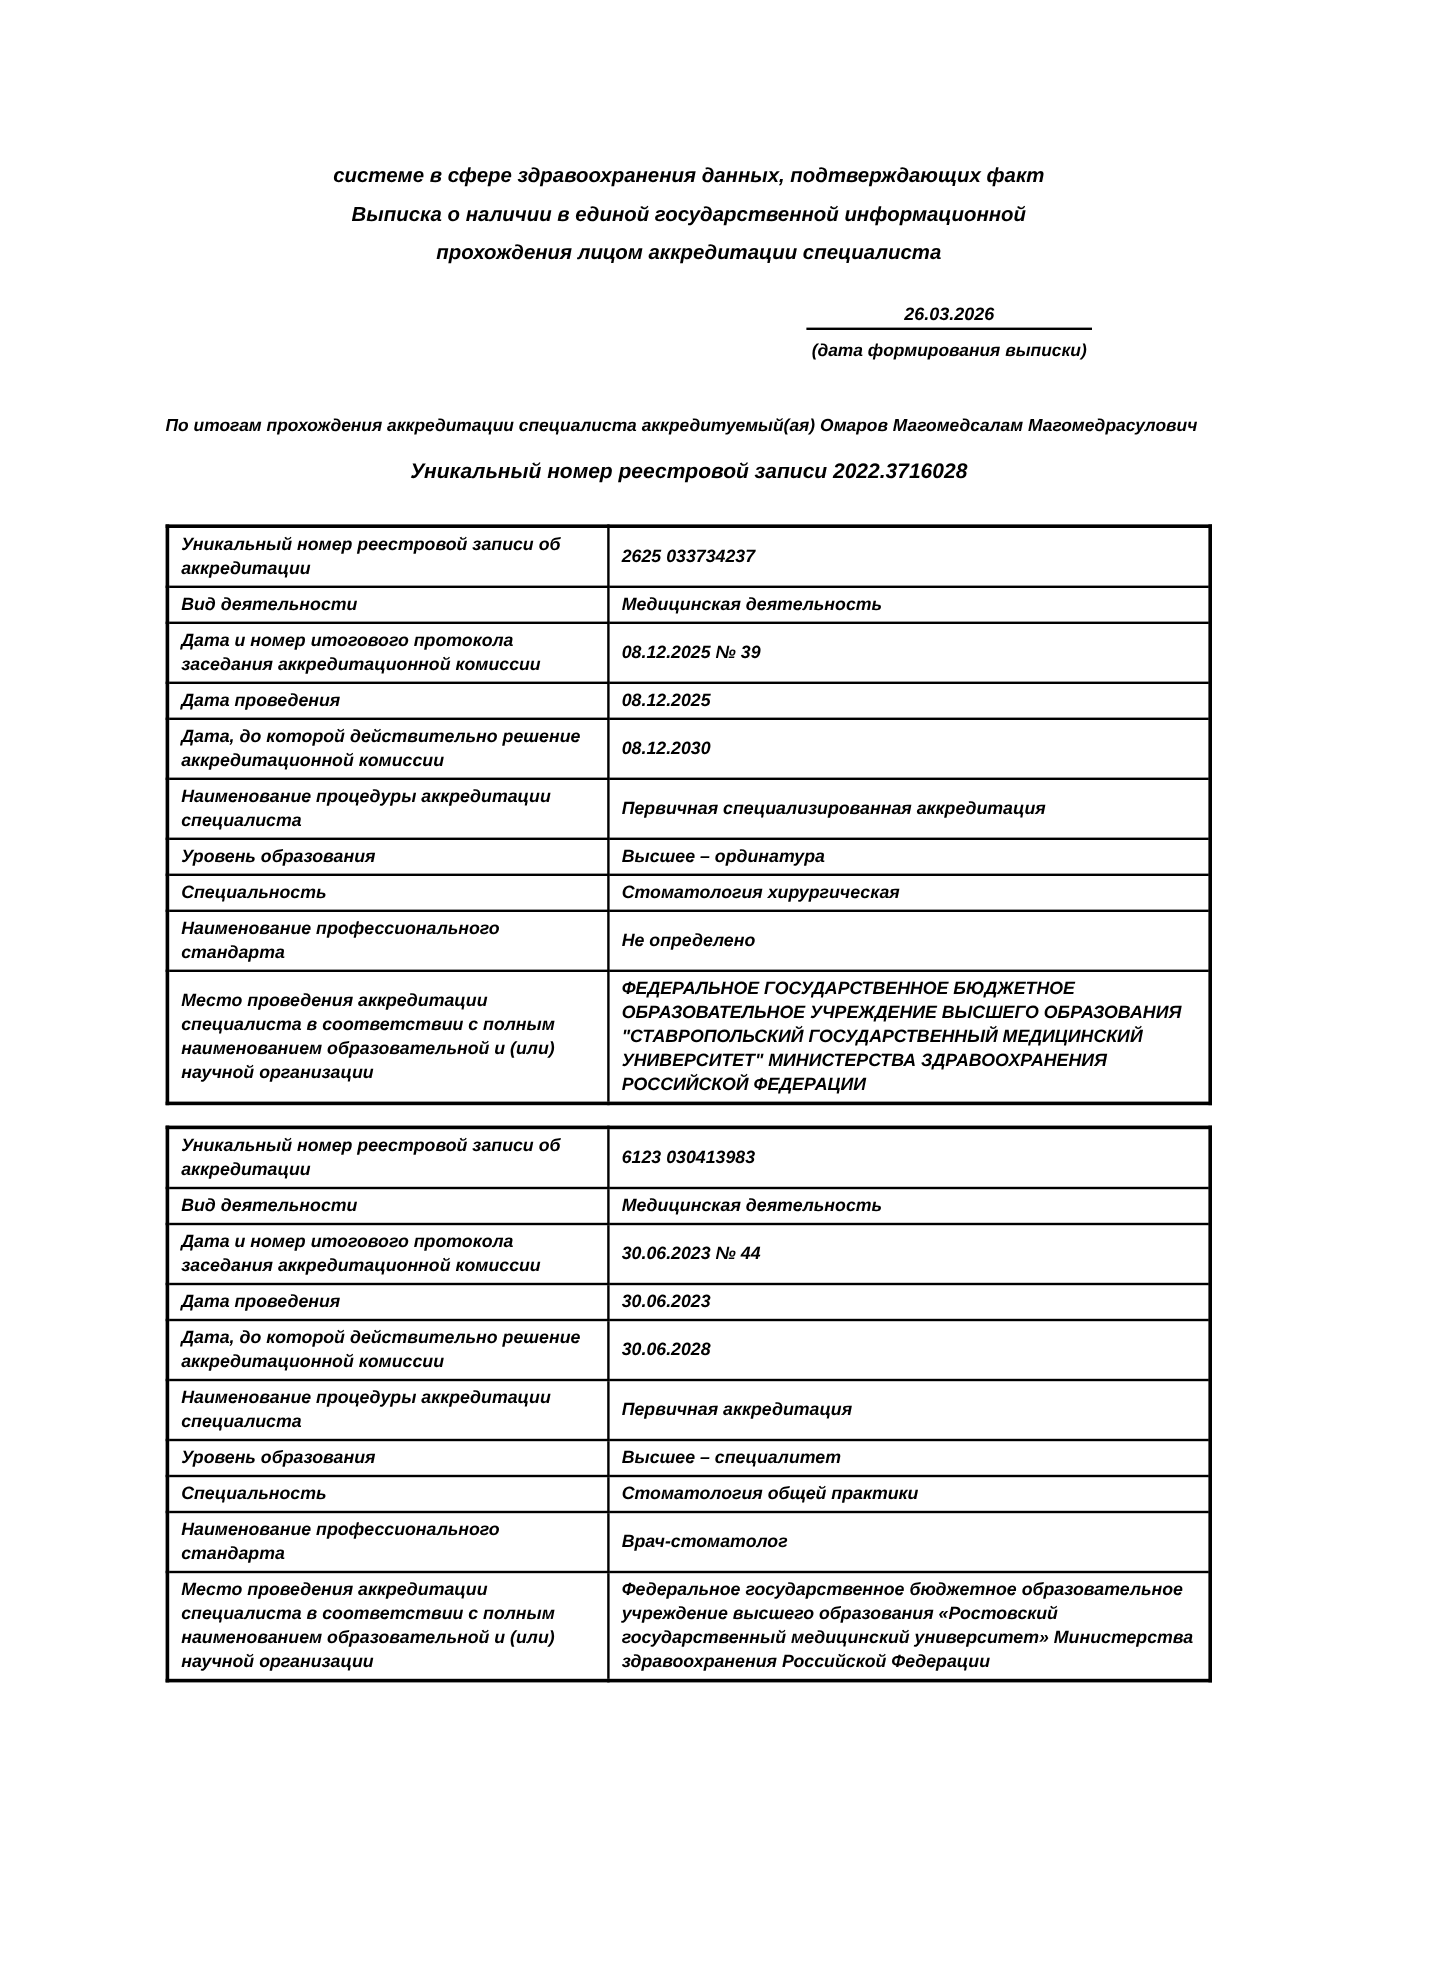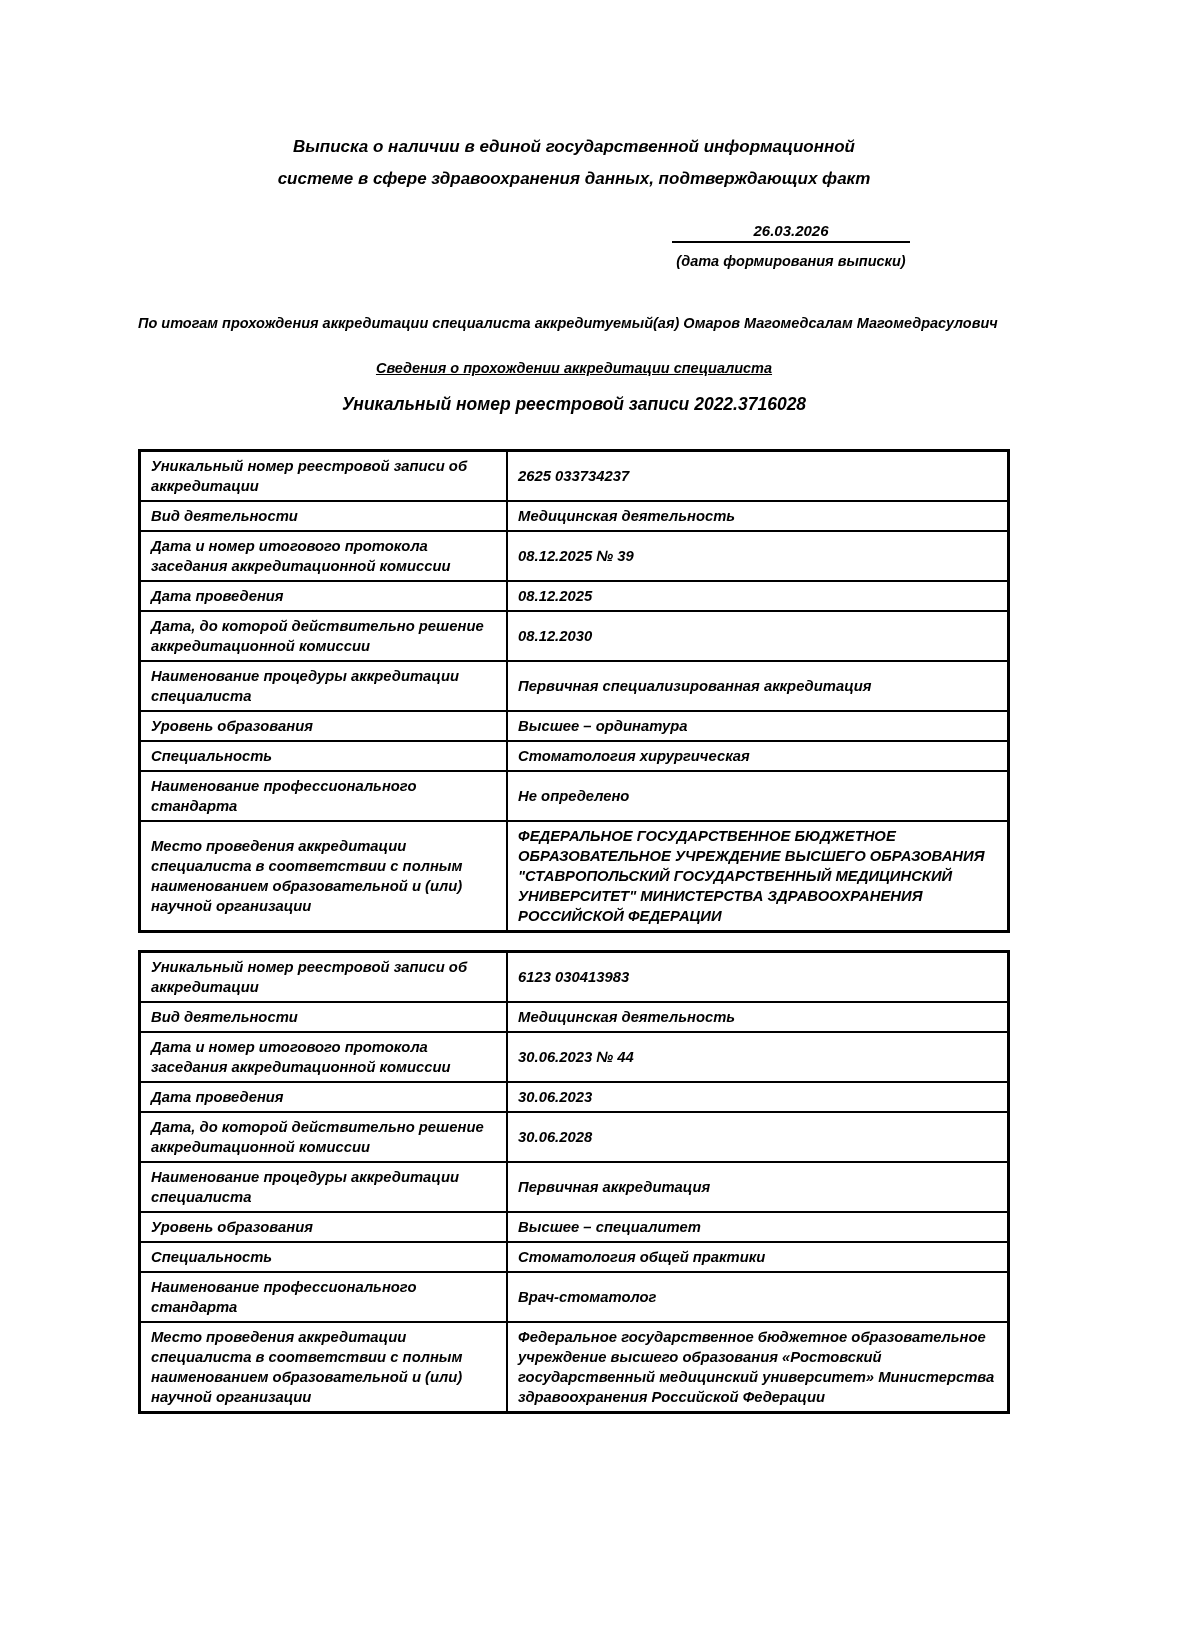--- a/index.html
+++ b/index.html
@@ -78,34 +78,34 @@
   }
   table.acc-table td.lbl { width: 42.3%; }
   table.acc-table td.val { width: 57.7%; }
 </style>
 </head>
 <body>
 
 <div class="page">
 
   <div class="doc-title">
+    <div>системе в сфере здравоохранения данных, подтверждающих факт</div>
     <div>Выписка о наличии в единой государственной информационной</div>
-    <div>системе в сфере здравоохранения данных, подтверждающих факт</div>
+    <div>прохождения лицом аккредитации специалиста</div>
   </div>
 
   <div class="date-wrap">
     <div class="date-value">26.03.2026</div>
     <div class="date-caption">(дата формирования выписки)</div>
   </div>
 
   <div class="intro">
     <div>По итогам прохождения аккредитации специалиста аккредитуемый(ая) Омаров Магомедсалам Магомедрасулович</div>
   </div>
 
-  <div class="section-heading">Сведения о прохождении аккредитации специалиста</div>
 
   <div class="record-heading">Уникальный номер реестровой записи 2022.3716028</div>
 
   <table class="acc-table first">
     <tbody>
         <tr>
           <td class="lbl">Уникальный номер реестровой записи об аккредитации</td>
           <td class="val">2625 033734237</td>
         </tr>
         <tr>

